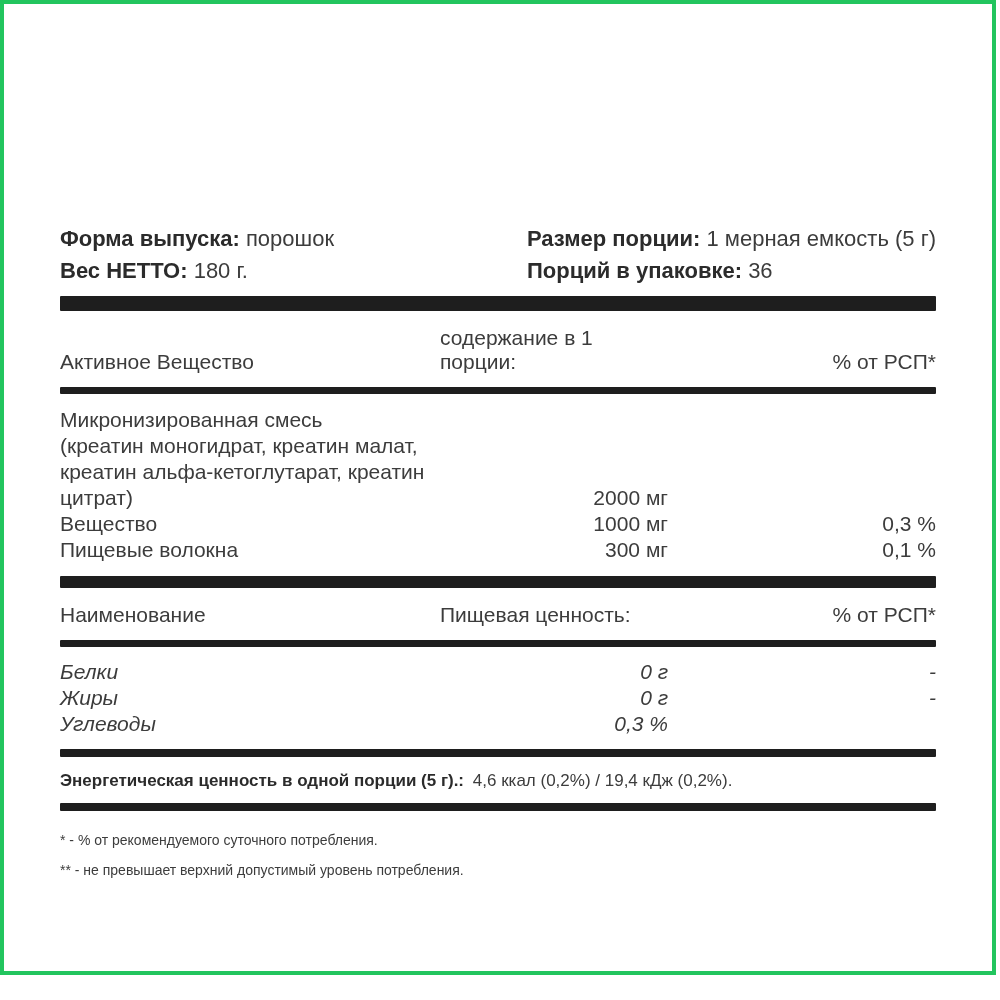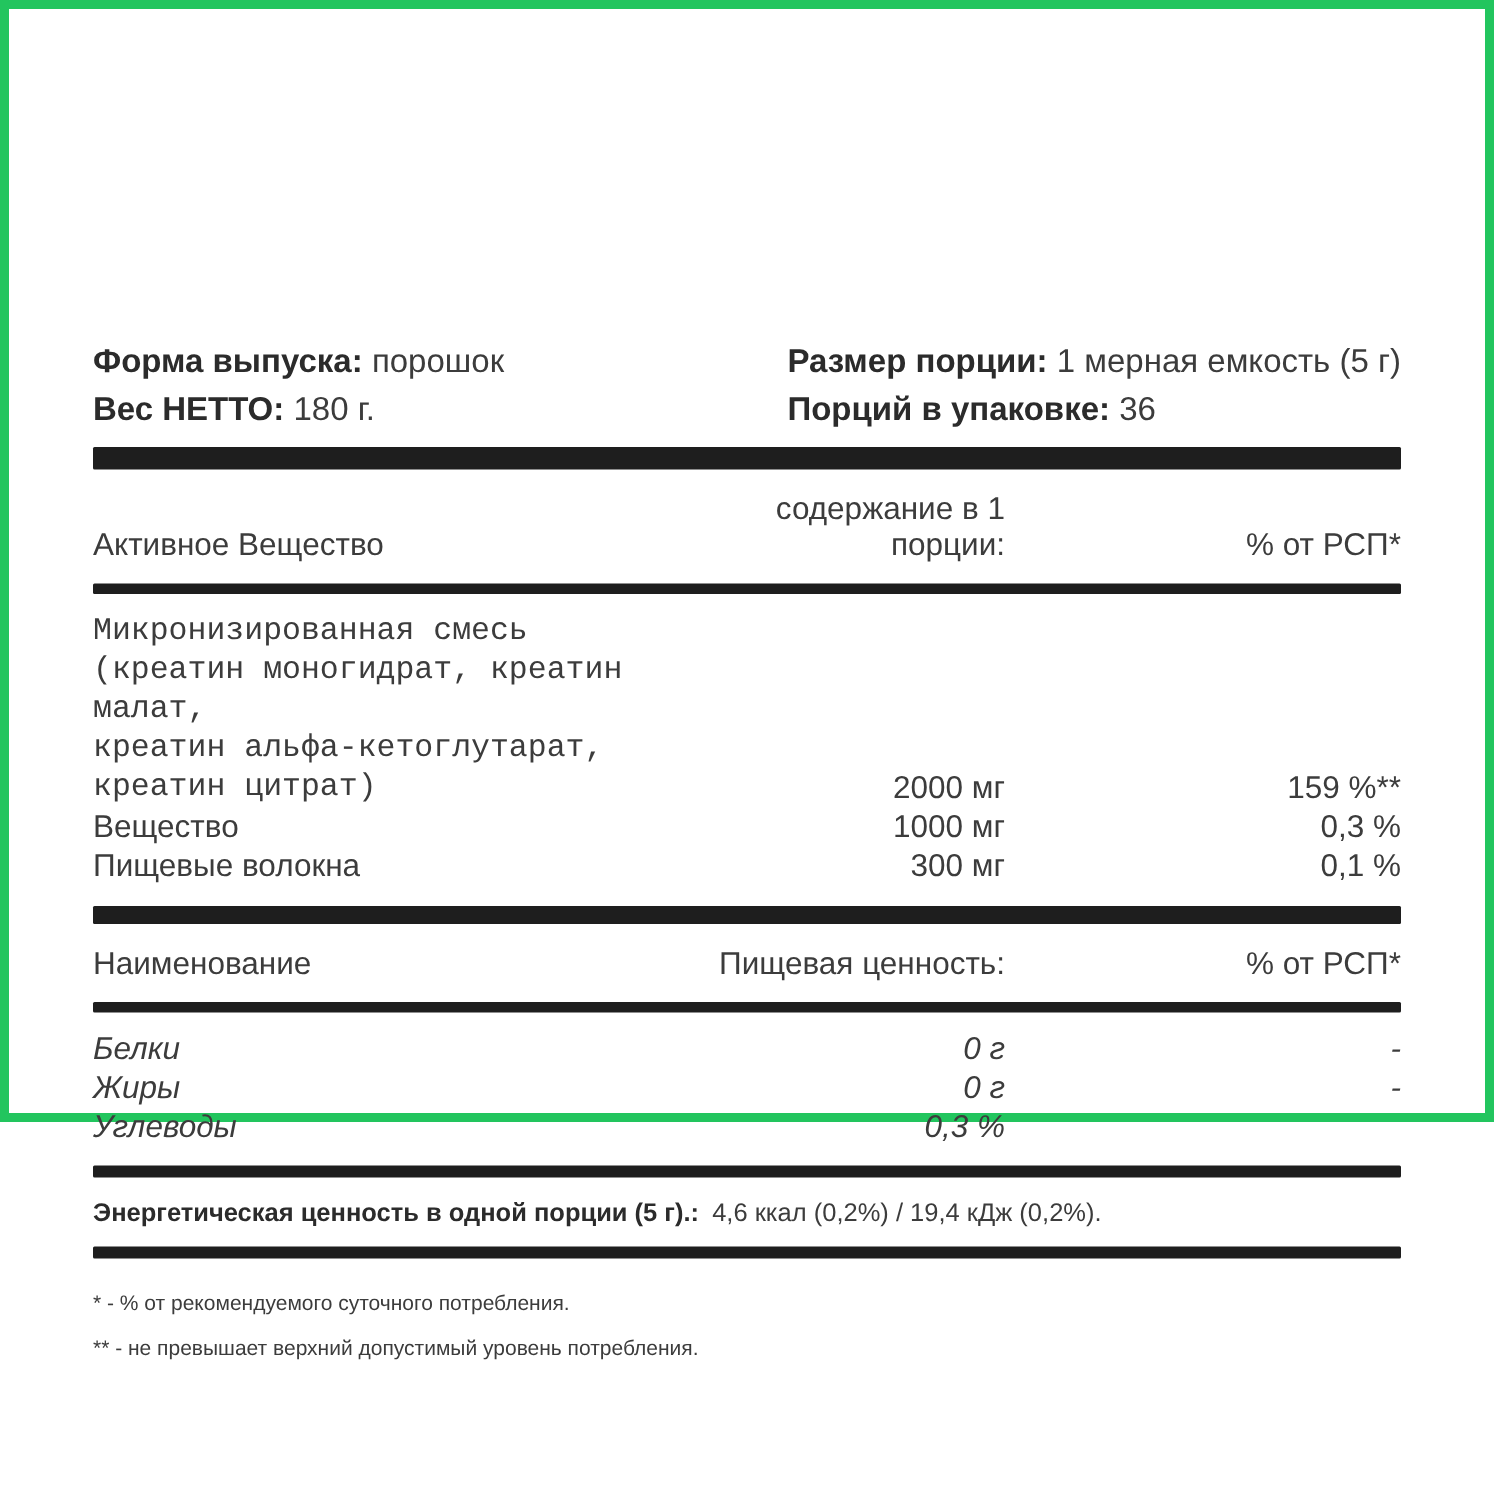--- a/index.html
+++ b/index.html
@@ -9,22 +9,22 @@
     height: 1000px;
     background: #ffffff;
     font-family: "Liberation Sans", "DejaVu Sans", sans-serif;
     color: #3c3c3c;
     -webkit-font-smoothing: antialiased;
   }
   .frame {
     position: absolute;
     inset: 0;
     width: 996px;
-    height: 748px;
-    border: 6px solid #22c55e;
+    height: 975px;
+    border: 4px solid #22c55e;
     box-sizing: border-box;
     background: #ffffff;
   }
   .content {
     position: absolute;
     left: 56px;
     right: 56px;
     top: 219px;
   }
   .bold { font-weight: bold; color: #2b2b2b; }
@@ -47,34 +47,34 @@
   .bar-thin   { height: 7px; }
   .bar-mid    { height: 12px; }
   .bar-small  { height: 8px; }
 
   
   .grid3 {
     display: grid;
     grid-template-columns: 380px 228px 1fr;
     align-items: end;
   }
-  .cell-center { text-align: right; }
+  .cell-center { text-align: left; }
   .cell-right  { text-align: right; }
 
   .thead {
     padding: 15px 0 13px 0;
     font-size: 21px;
   }
 
   .tbody {
     padding: 13px 0 13px 0;
     font-size: 21px;
   }
   .tbody .grid3 { line-height: 26px; }
-  .name-lines div { line-height: 26px; font-family: Liberation Mono, monospace; }
+  .name-lines div { line-height: 26px; }
 
   .tbody2 { padding: 12px 0 12px 0; font-size: 21px; }
   .tbody2 .grid3 { line-height: 26px; font-style: italic; }
 
   
   .energy {
     padding: 11px 0 10px 0;
     font-size: 17px;
     line-height: 25px;
   }
@@ -127,21 +127,20 @@
     <div class="bar bar-thin"></div>
 
     <div class="tbody">
       <div class="grid3">
         <div class="name-lines">
           <div>Микронизированная смесь</div>
           <div>(креатин моногидрат, креатин малат,</div>
           <div>креатин альфа-кетоглутарат, креатин цитрат)</div>
         </div>
         <div class="cell-right">2000 мг</div>
-        <div class="cell-right">159 %**</div>
       </div>
       <div class="grid3">
         <div>Вещество</div>
         <div class="cell-right">1000 мг</div>
         <div class="cell-right">0,3 %</div>
       </div>
       <div class="grid3">
         <div>Пищевые волокна</div>
         <div class="cell-right">300 мг</div>
         <div class="cell-right">0,1 %</div>

